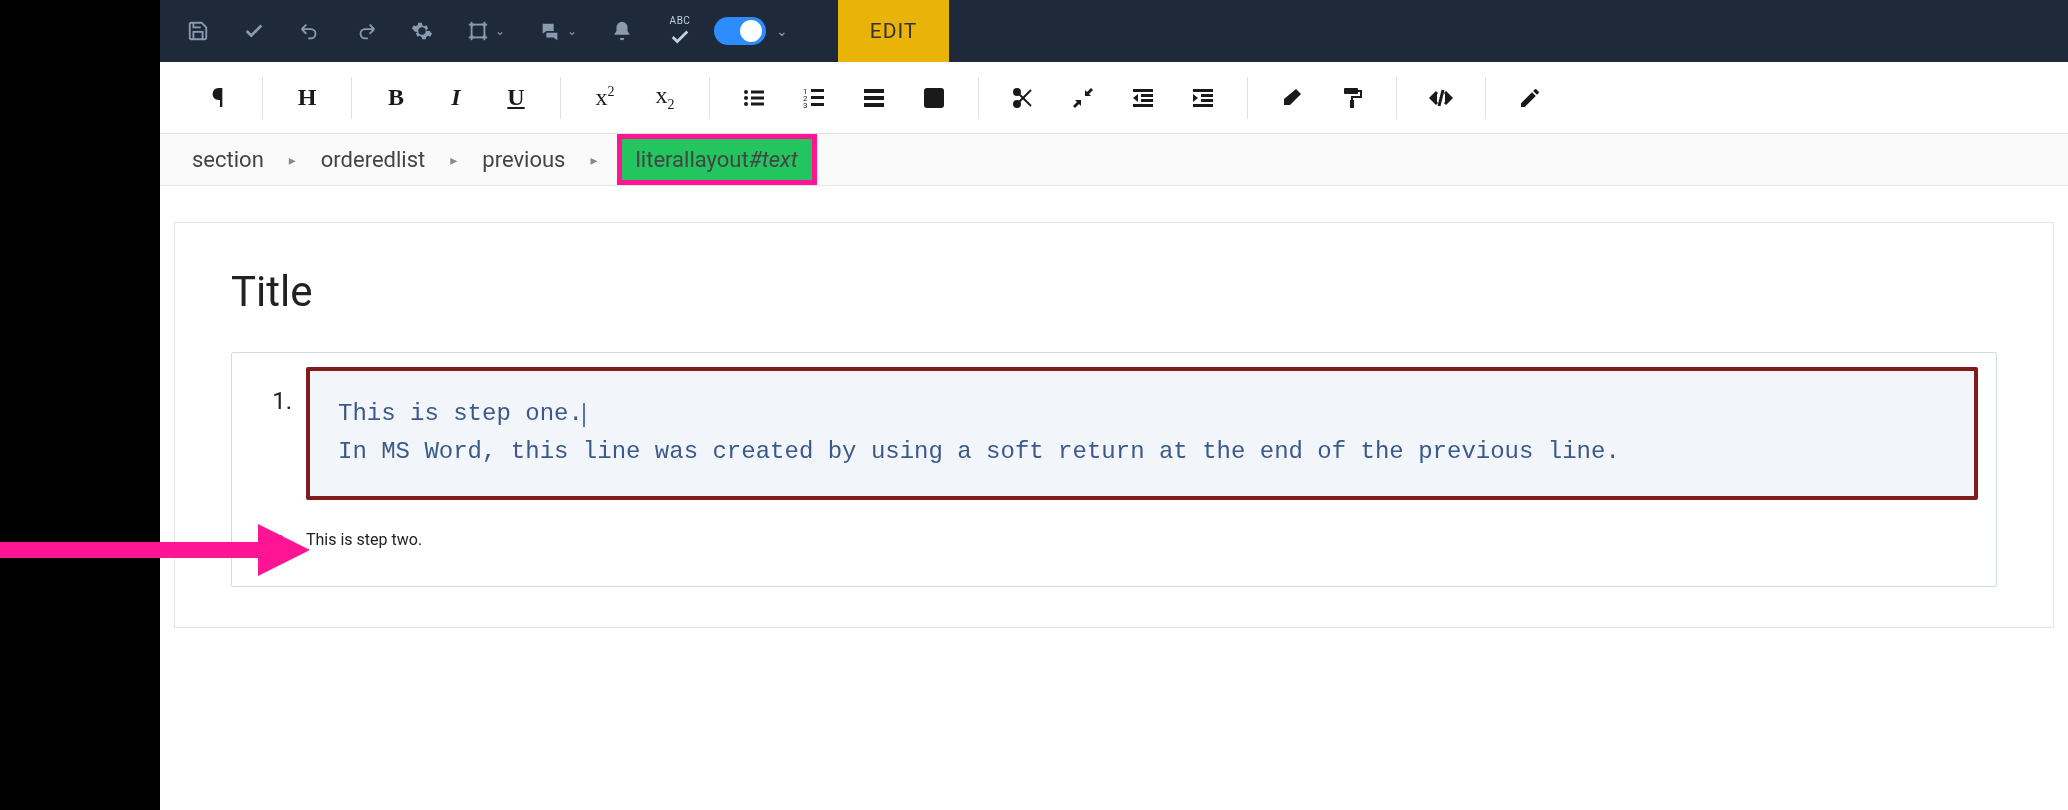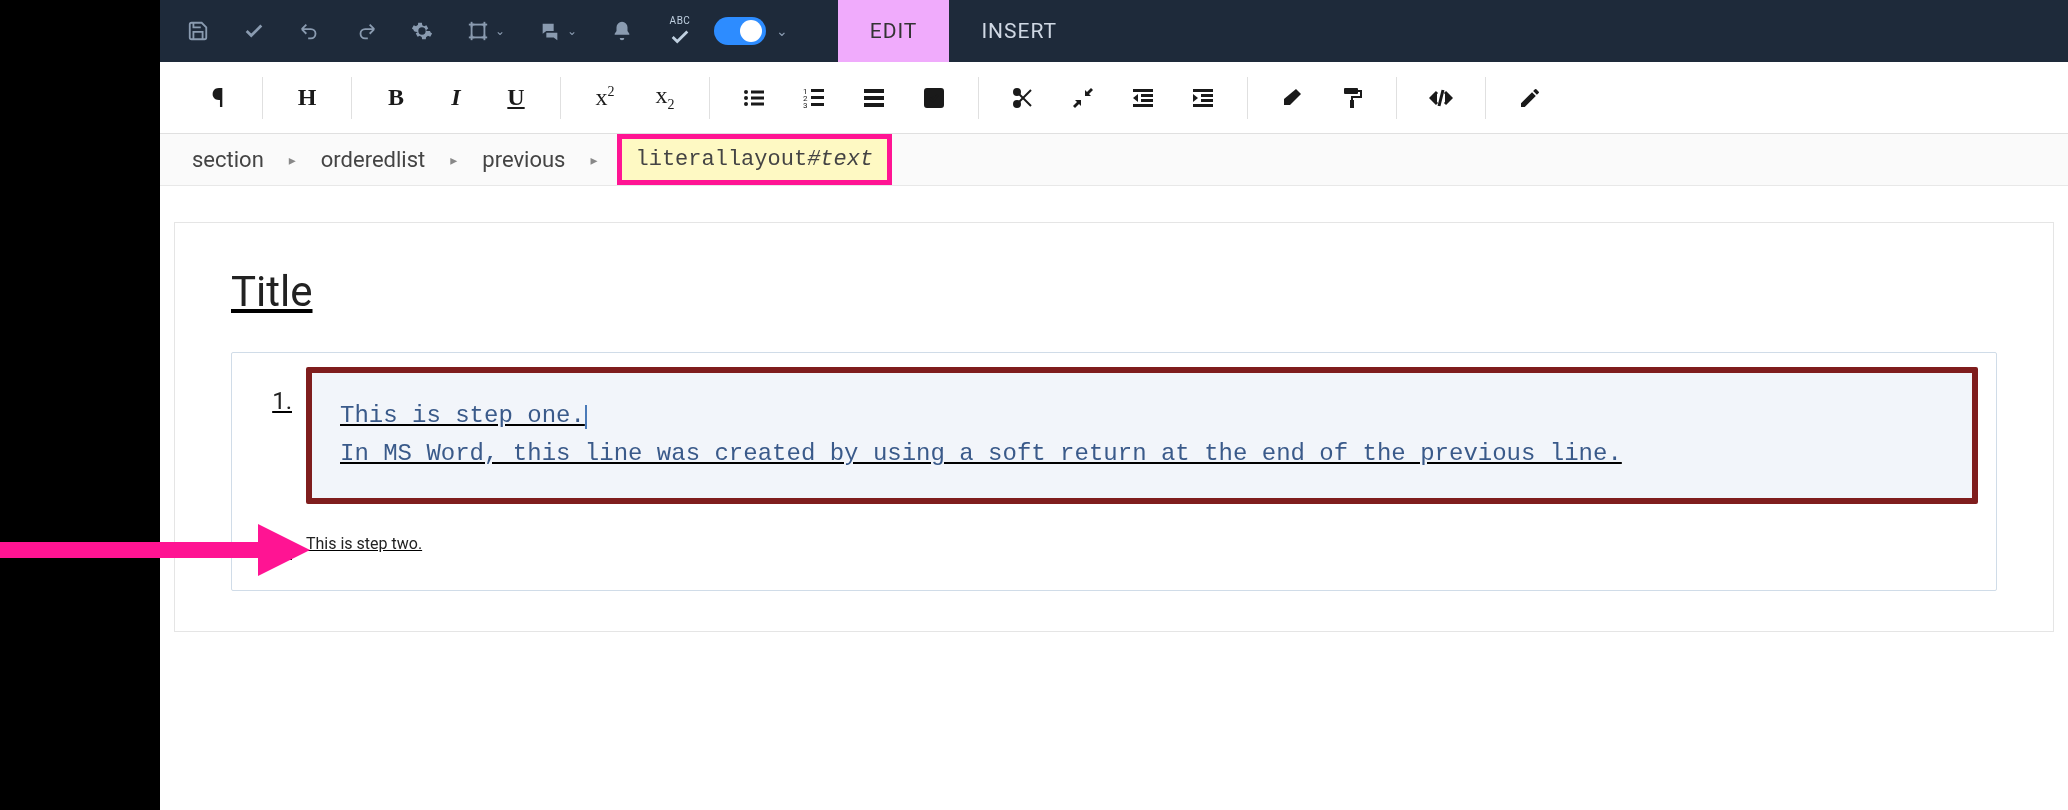--- a/index.html
+++ b/index.html
@@ -15,47 +15,47 @@
 .topbar-icon { width: 56px; height: 62px; display: flex; align-items: center; justify-content: center; color: #8a9bb0; cursor: pointer; position: relative; }
 .topbar-icon svg { width: 22px; height: 22px; }
 .caret-small { margin-left: 6px; font-size: 12px; color: #8a9bb0; }
 
 .toggle-wrap { display: flex; align-items: center; }
 .toggle { width: 52px; height: 28px; background: #2d8cff; border-radius: 14px; position: relative; margin-left: 4px; }
 .toggle-knob { width: 22px; height: 22px; background: #fff; border-radius: 50%; position: absolute; top: 3px; right: 4px; }
 
 .tabs { display: flex; margin-left: 40px; }
 .tab { padding: 0 32px; display: flex; align-items: center; font-size: 21px; letter-spacing: 1px; color: #d0d8e4; cursor: pointer; }
-.tab.active { background: #f0abfc; color: #333; }
+.tab.active { background: #eab308; color: #333; }
 
 
 .formatbar { height: 72px; background: #fff; border-bottom: 1px solid #e0e0e0; display: flex; align-items: center; padding: 0 20px; }
 .fmt-group { display: flex; align-items: center; padding: 0 8px; }
 .fmt-divider { width: 1px; height: 42px; background: #e0e0e0; margin: 0 6px; }
 .fmt-btn { width: 60px; height: 50px; display: flex; align-items: center; justify-content: center; color: #1a1a1a; cursor: pointer; font-size: 24px; }
 .fmt-btn svg { width: 24px; height: 24px; fill: currentColor; }
 .fmt-btn.serif { font-family: Georgia, serif; font-weight: bold; }
 
 
 .breadcrumb-bar { height: 52px; background: #fafafa; border-bottom: 1px solid #e8e8e8; display: flex; align-items: center; padding: 0 26px; font-size: 22px; color: #444; gap: 13px; }
 .crumb { padding: 4px 6px; }
 .crumb-sep { margin: 0 6px; color: #888; font-size: 14px; }
-.crumb-highlight { border: 5px solid #ff1493; padding: 8px 14px; background: #fef9c3; font-family: Liberation Mono, monospace; }
+.crumb-highlight { border: 5px solid #ff1493; padding: 8px 14px; background: #22c55e; }
 .crumb-highlight .hash { font-style: italic; }
 
 
-.editor-wrap { padding: 36px 14px 0 14px; text-decoration: underline; }
+.editor-wrap { padding: 36px 14px 0 14px; }
 .editor-panel { background: #fff; border: 1px solid #e5e5e5; padding: 44px 56px 40px 56px; min-height: 400px; }
 .doc-title { font-size: 42px; font-weight: 400; color: #222; margin-bottom: 36px; }
 
 .list-container { border: 1px solid #d0dce8; border-radius: 2px; padding: 14px 18px 28px 18px; }
 .list-item { display: flex; margin-bottom: 18px; }
 .list-num { width: 56px; font-size: 24px; color: #222; text-align: right; padding-right: 14px; padding-top: 20px; }
 .list-content { flex: 1; }
-.code-block { background: #f2f5fa; border: 6px solid #7f1d1d; border-radius: 2px; padding: 24px 28px; font-family: "Courier New", monospace; font-size: 24px; color: #3a5a8a; line-height: 1.6; position: relative; }
+.code-block { background: #f2f5fa; border: 4px solid #7f1d1d; border-radius: 2px; padding: 24px 28px; font-family: "Courier New", monospace; font-size: 24px; color: #3a5a8a; line-height: 1.6; position: relative; }
 .code-line { white-space: pre-wrap; }
 .cursor-mark { display: inline-block; width: 1px; height: 24px; border-right: 2px solid #4a7ab8; vertical-align: text-bottom; }
 .list-item-2 { display: flex; margin-top: 30px; }
 .list-item-2 .list-num { padding-top: 0; }
 .plain-text { font-size: 16px; color: #222; }
 
 
 .arrow-annot { position: absolute; left: 0; top: 510px; pointer-events: none; }
 .arrow-svg { width: 310px; height: 80px; }
 </style>
@@ -131,21 +131,20 @@
       <div class="toggle-wrap">
         <div class="toggle">
           <div class="toggle-knob"></div>
         </div>
         <span class="caret-small" style="margin-left:10px;font-size:14px">⌄</span>
       </div>
     </div>
 
     <div class="tabs">
       <div class="tab active">EDIT</div>
-      <div class="tab">INSERT</div>
     </div>
   </div>
 
   <div class="formatbar">
     <div class="fmt-group">
       <div class="fmt-btn">
         <span style="font-size:26px">¶</span>
       </div>
     </div>
     <div class="fmt-divider"></div>

